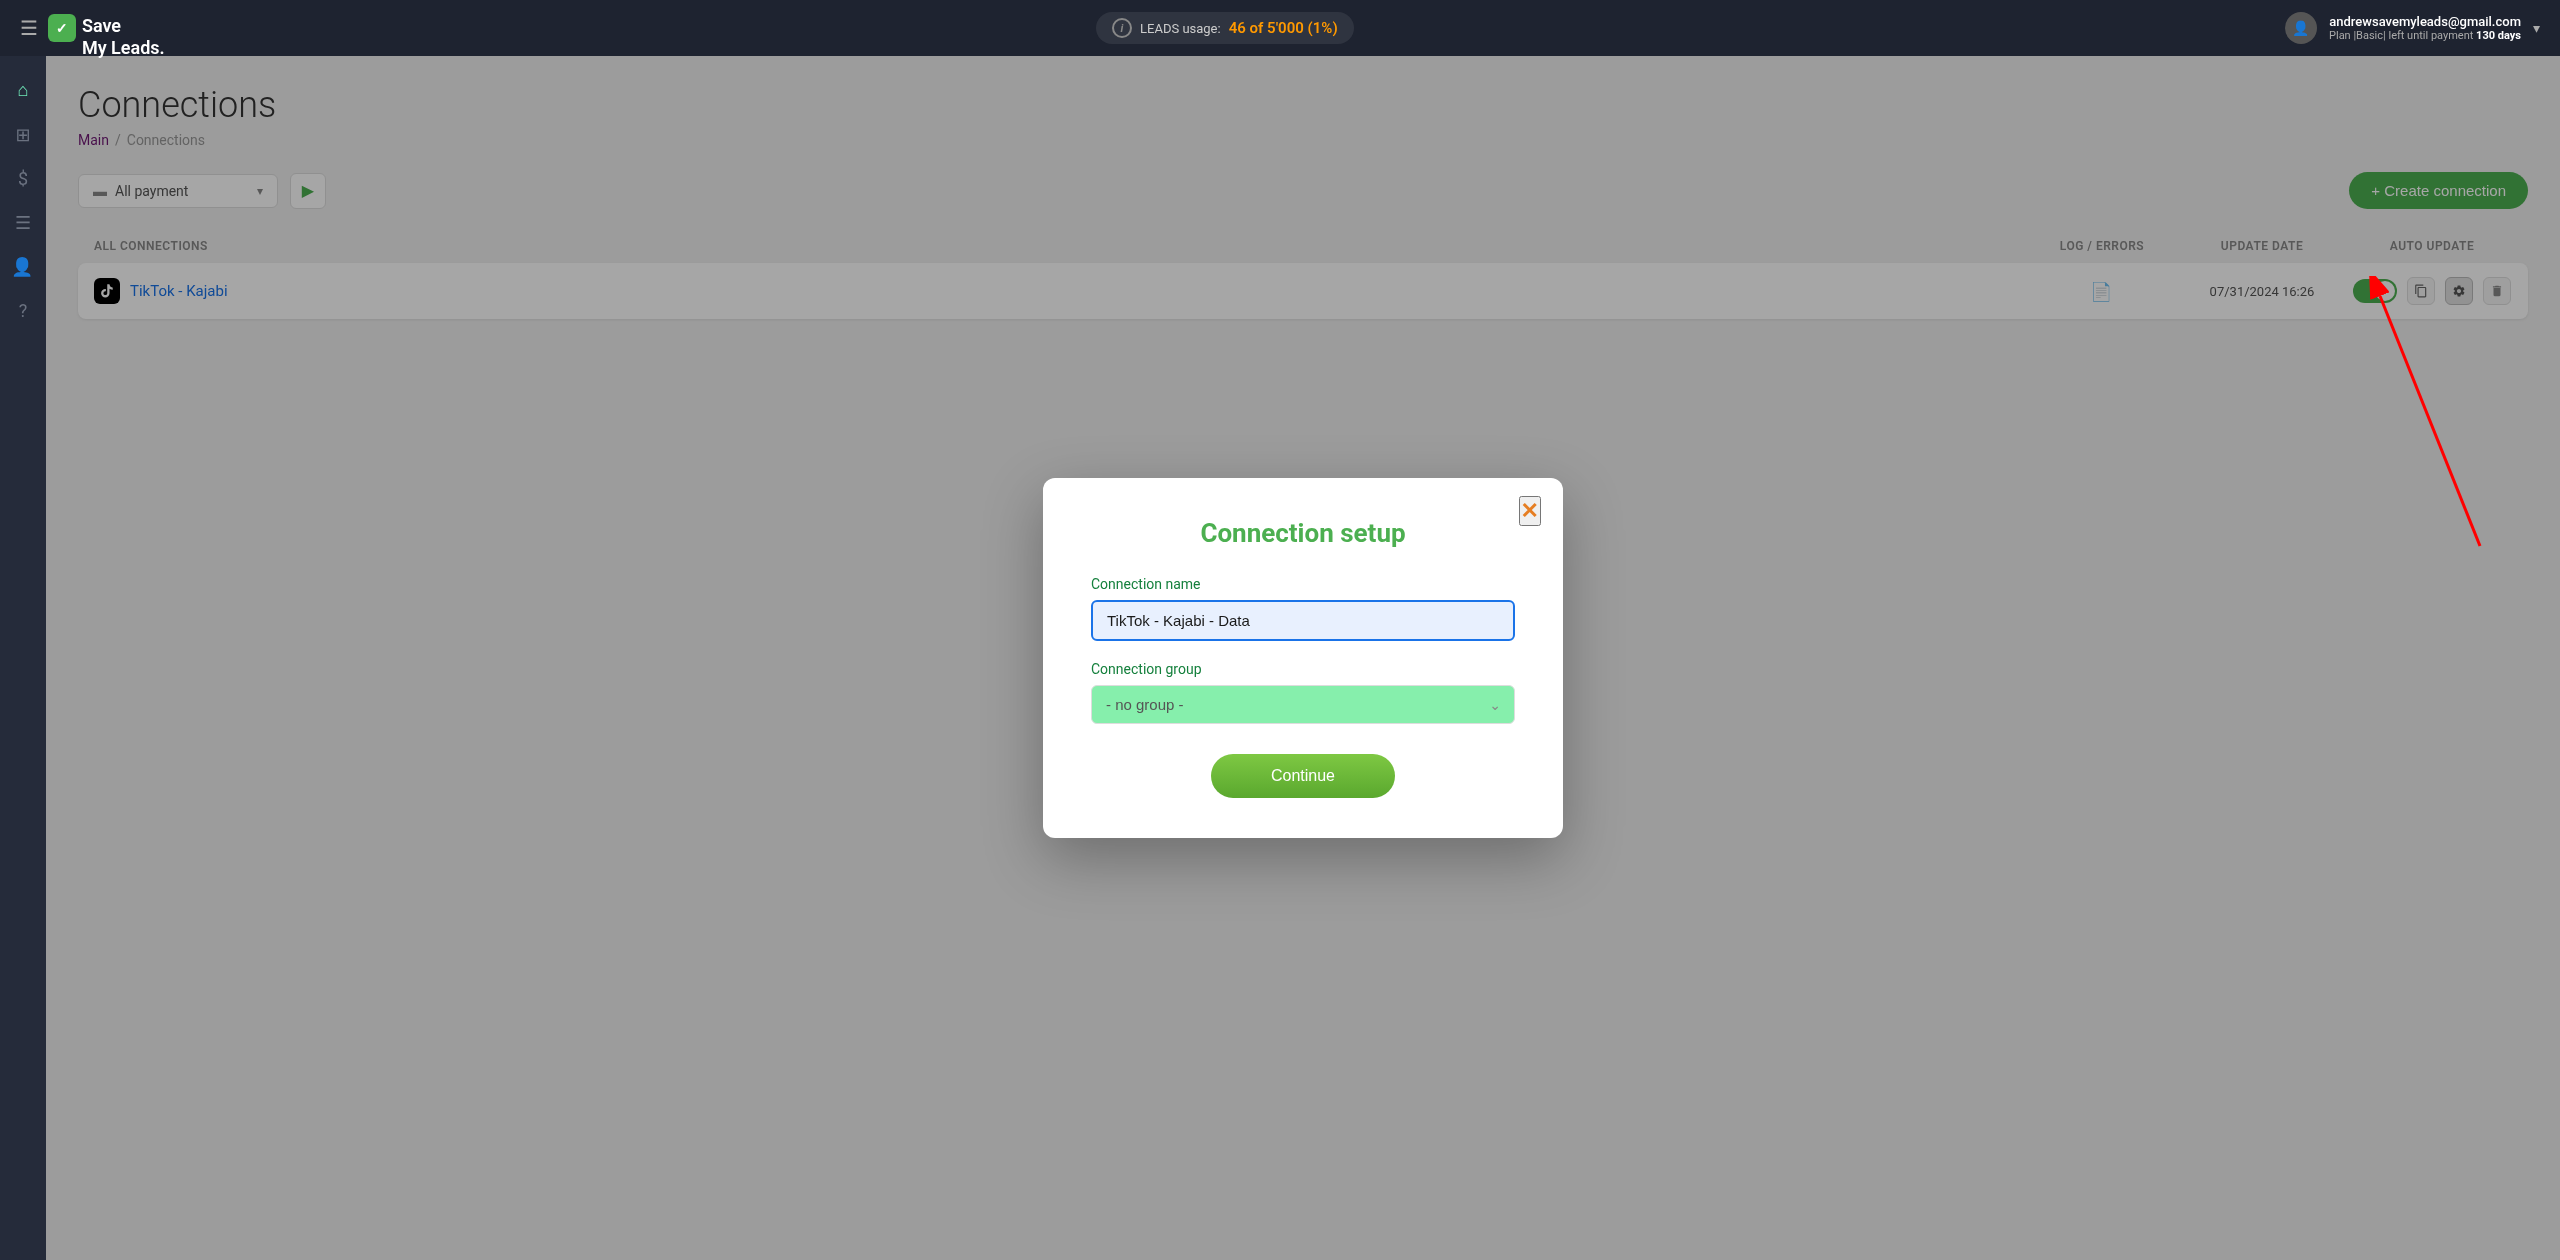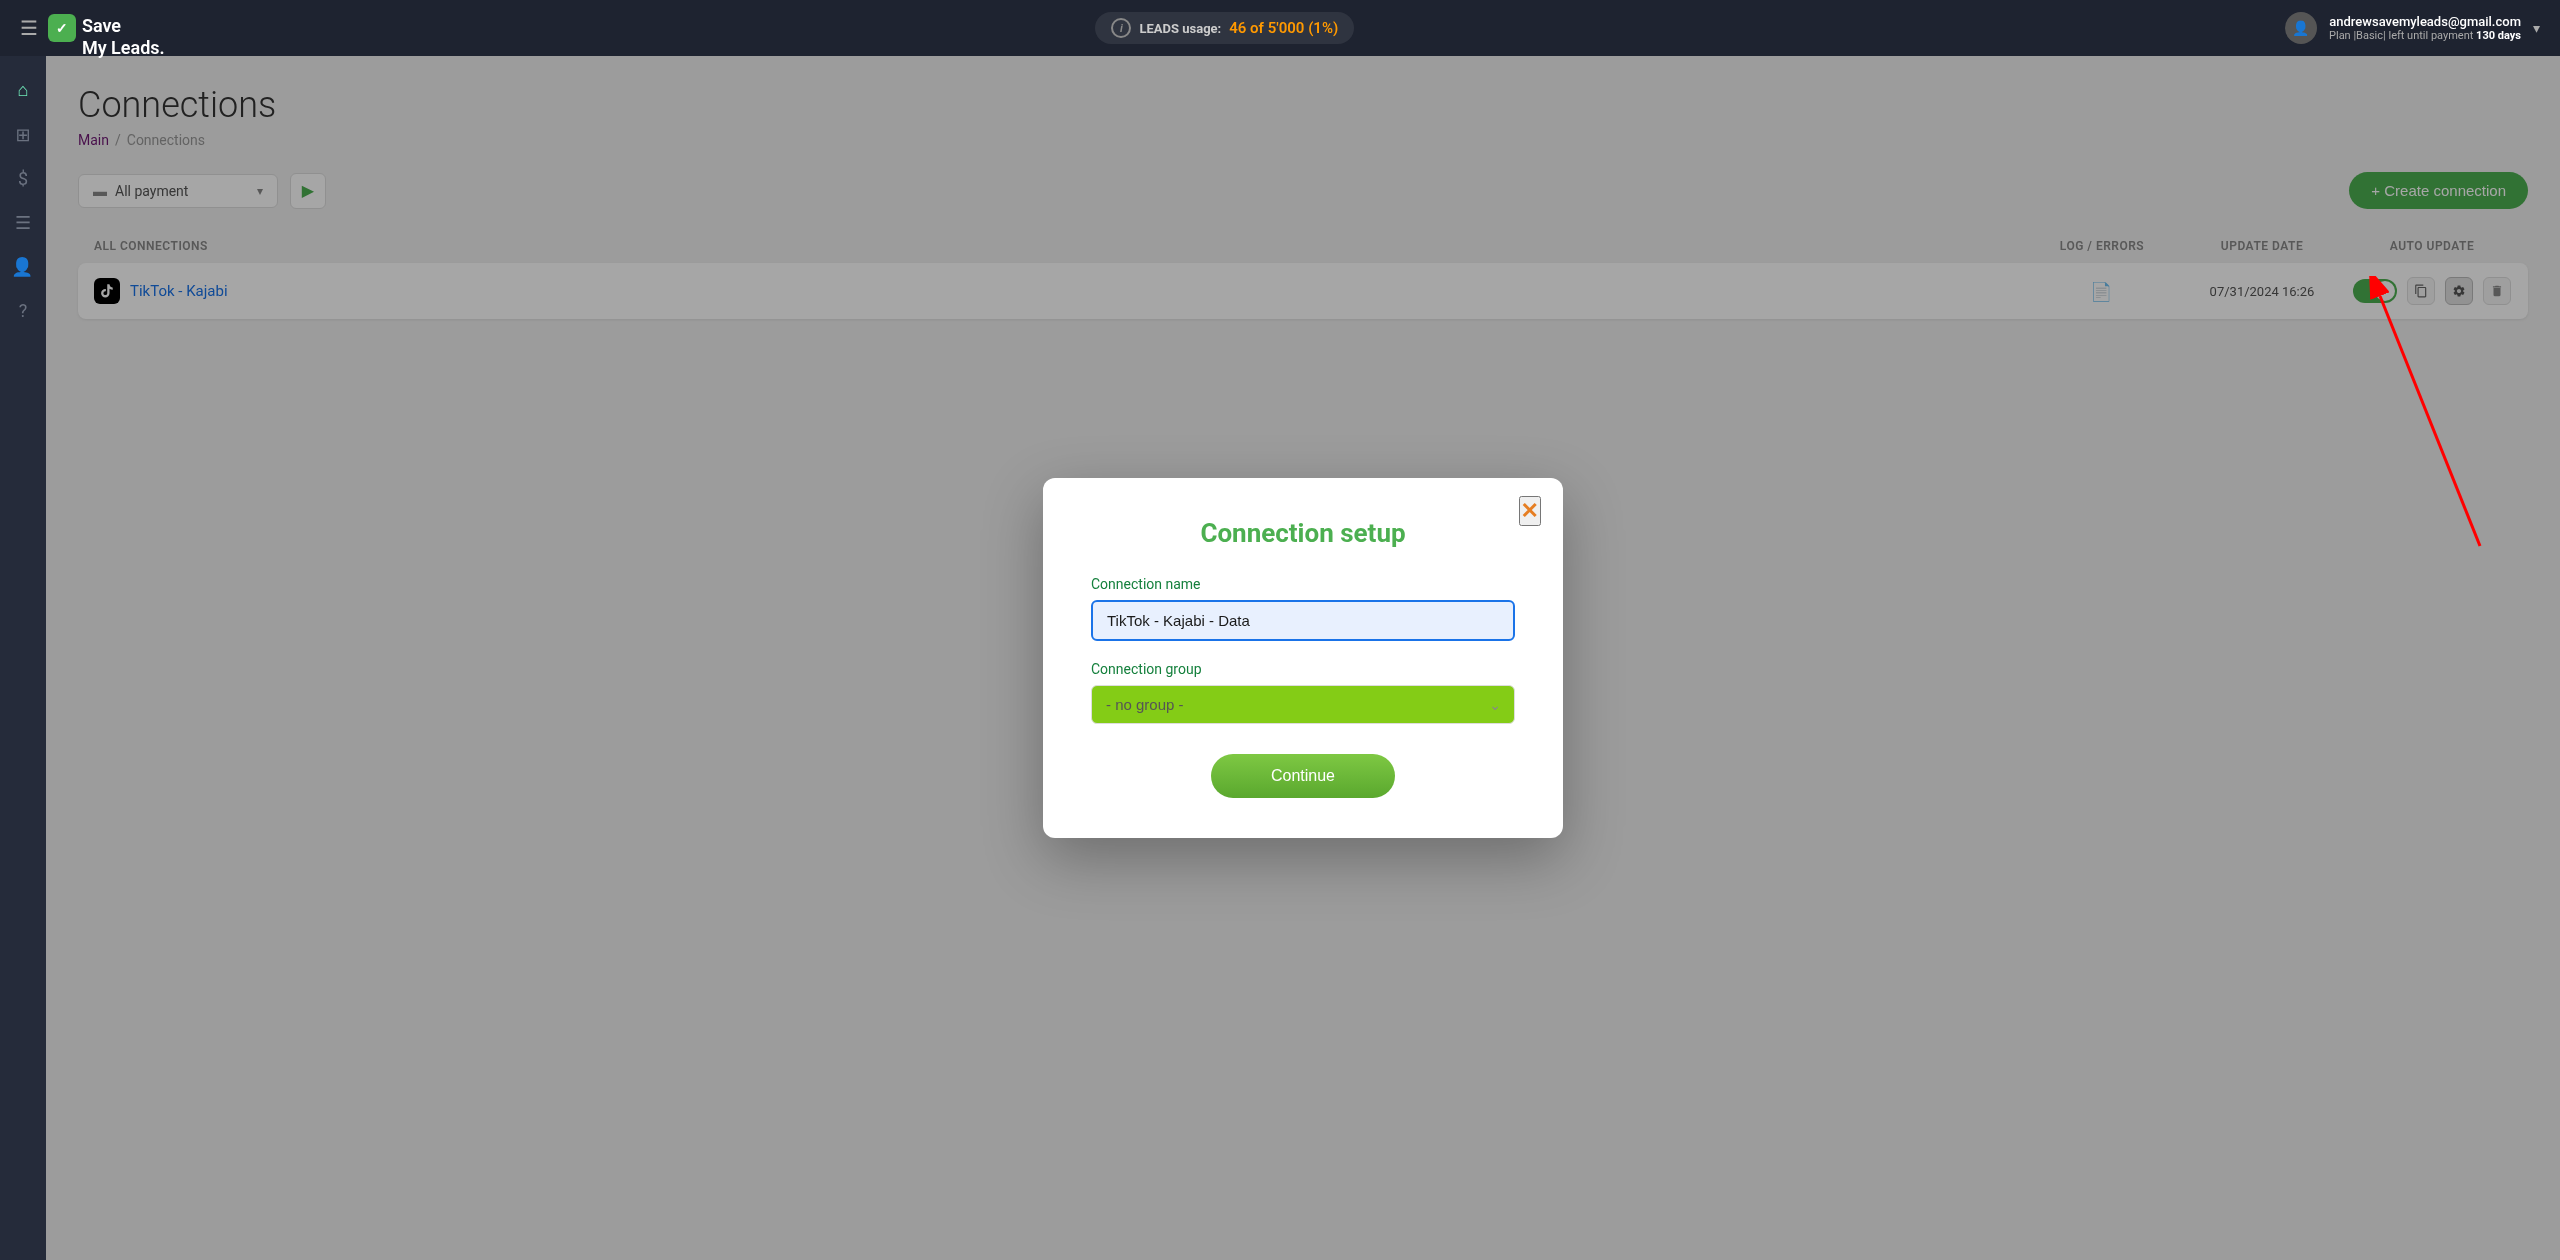--- a/index.html
+++ b/index.html
@@ -29,21 +29,21 @@
     .logo-text { color: white; font-size: 18px; font-weight: 600; line-height: 1.2; margin-top: 17px; }
     .logo-text span { display: block; }
     .top-nav-center { flex: 1; display: flex; justify-content: center; align-items: center; }
     .leads-usage {
       background: rgba(255,255,255,0.08);
       border-radius: 20px;
       padding: 6px 16px;
       display: flex; align-items: center; gap: 8px;
       color: white;
     }
-    .leads-usage-label { font-size: 13px; color: #ccc; font-weight: bold; }
+    .leads-usage-label { font-size: 13px; color: #ccc; }
     .leads-usage-count { font-size: 15px; color: #f90; font-weight: 600; }
     .info-circle {
       width: 20px; height: 20px;
       border: 2px solid #888;
       border-radius: 50%;
       display: flex; align-items: center; justify-content: center;
       color: #888; font-size: 11px; font-style: italic; font-weight: bold;
     }
     .top-nav-right { display: flex; align-items: center; gap: 12px; }
     .user-avatar {
@@ -261,21 +261,21 @@
       outline: none;
       background: #e8f0fe;
       color: #1a1a1a;
     }
     .form-select {
       width: 100%;
       padding: 10px 14px;
       border: 1px solid #ddd;
       border-radius: 6px;
       font-size: 15px;
-      background: #84cc16;
+      background: #86efac;
       color: #555;
       appearance: none;
       cursor: pointer;
     }
     .select-wrapper { position: relative; }
     .select-chevron {
       position: absolute;
       right: 14px; top: 50%;
       transform: translateY(-50%);
       color: #888; font-size: 14px; pointer-events: none;

